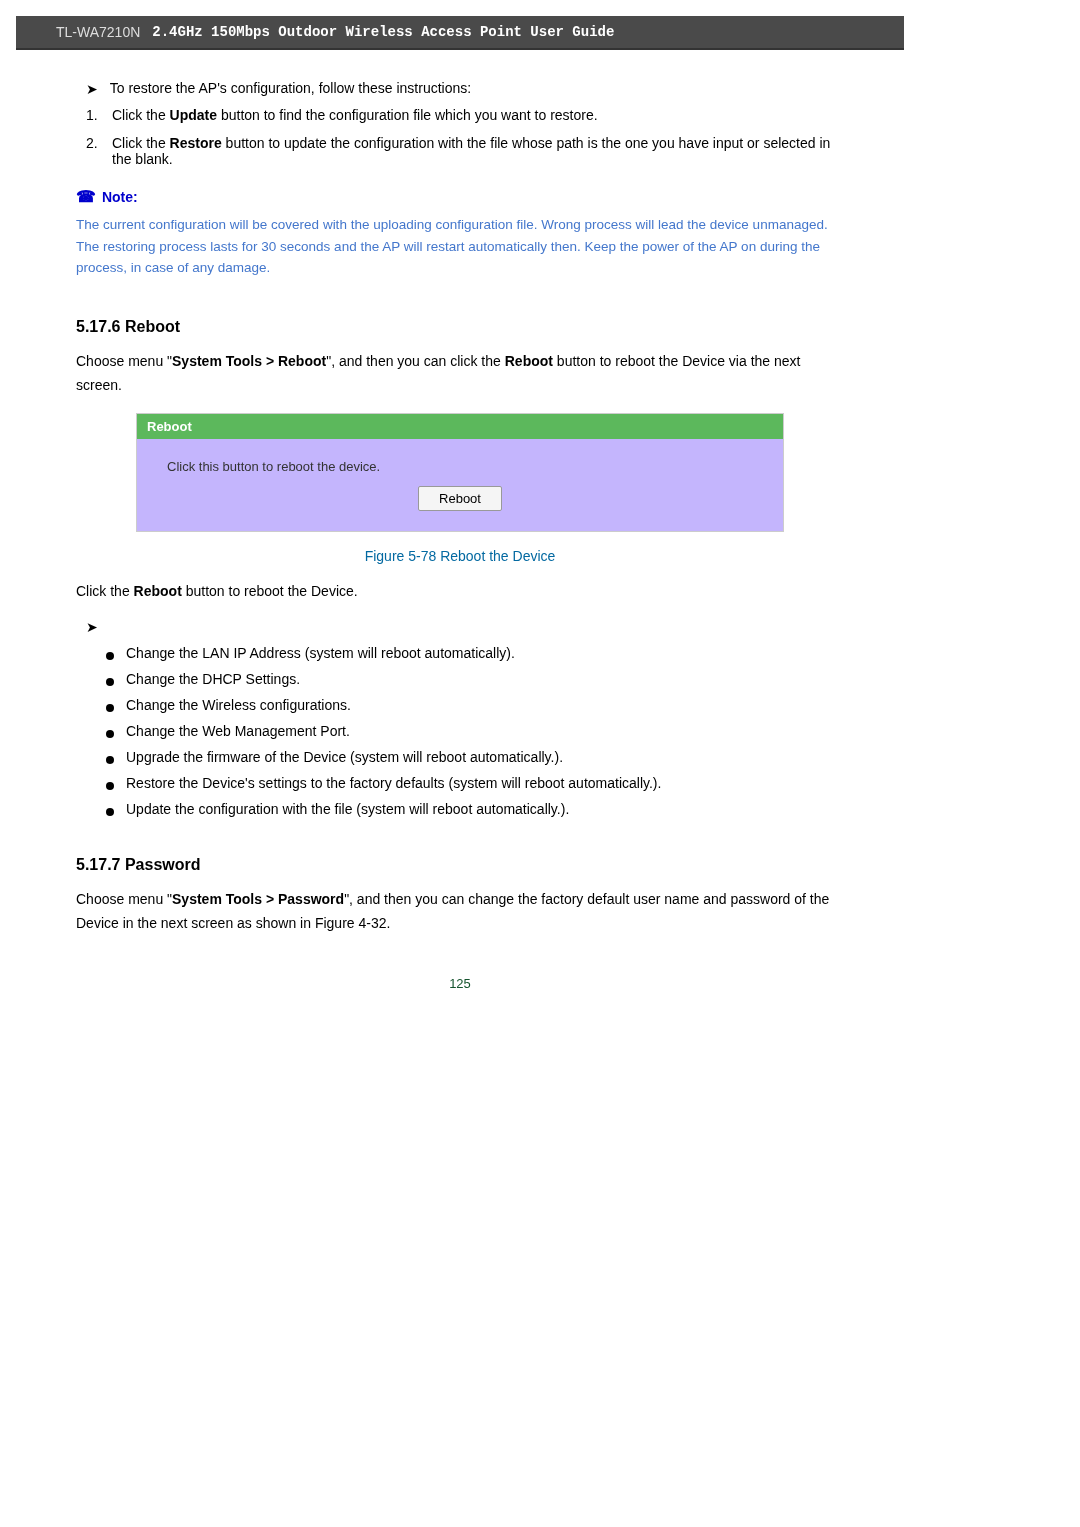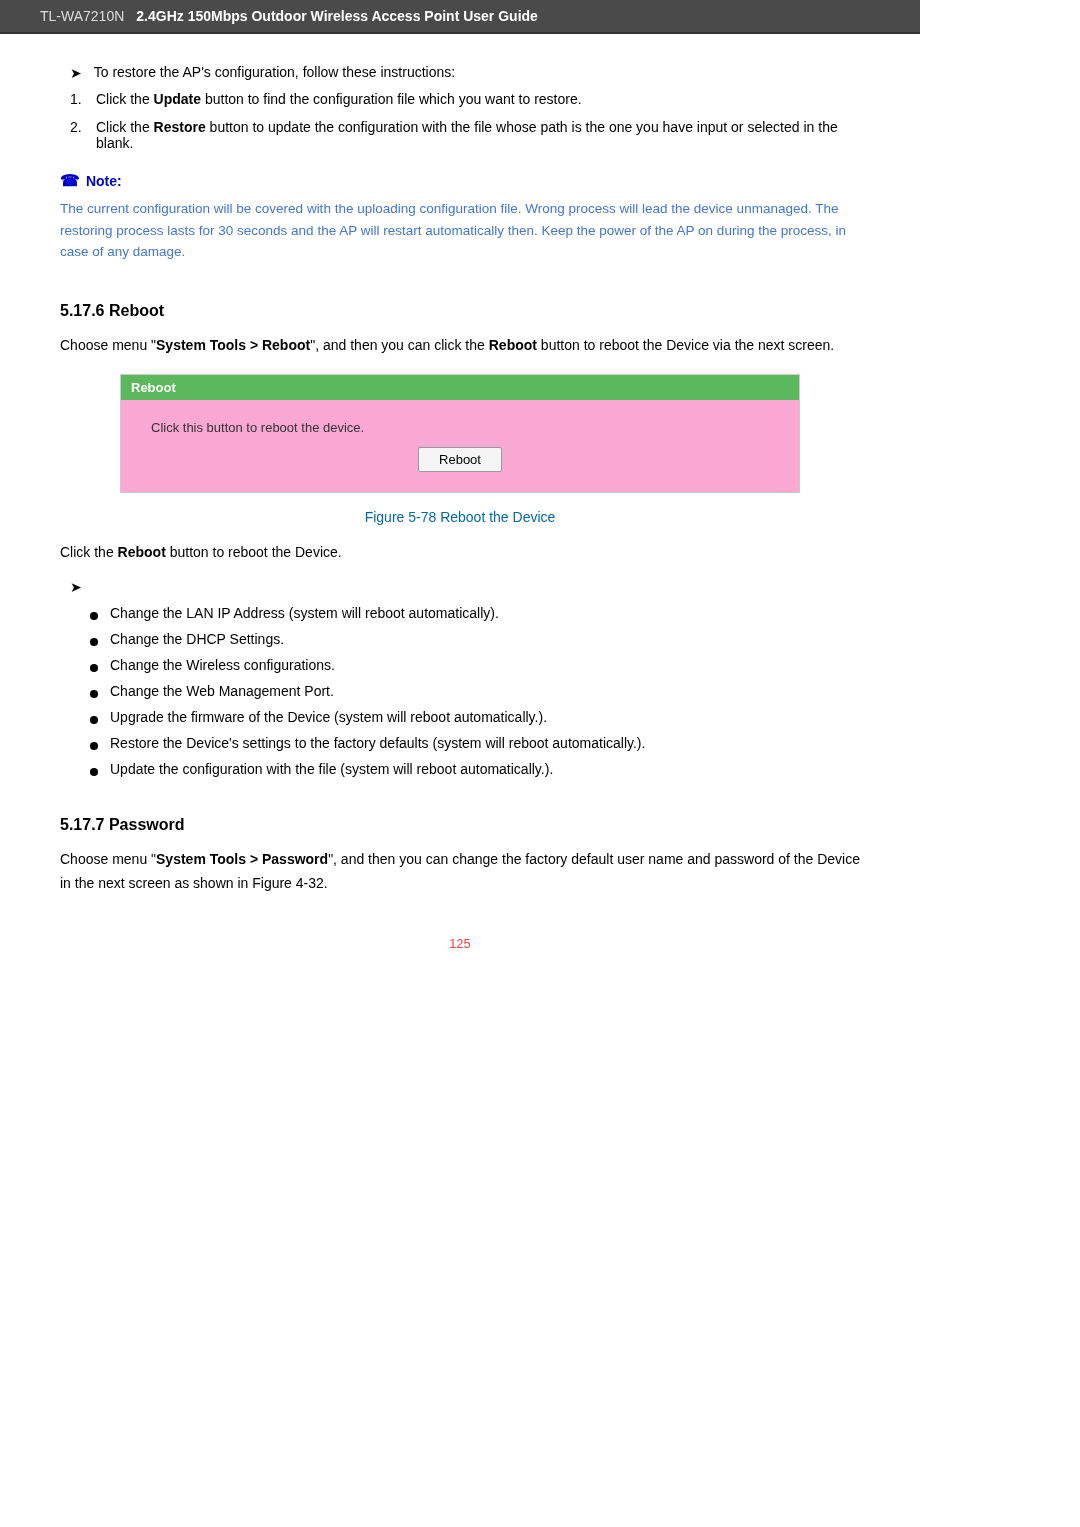--- a/index.html
+++ b/index.html
@@ -7,41 +7,42 @@
       font-family: Arial, sans-serif;
       font-size: 14px;
       background: #fff;
       color: #000;
       width: 1080px;
       min-height: 1527px;
     }
     .page {
       width: 920px;
       min-height: 1527px;
-      padding: 0;
+      padding: 16px;
       position: relative;
     }
     .header {
       background: #4a4a4a;
       color: #fff;
       display: flex;
       align-items: center;
       padding: 8px 40px;
       border-bottom: 2px solid #333;
     }
     .header-model {
       font-weight: normal;
       font-size: 14px;
       color: #ddd;
       margin-right: 12px;
     }
     .header-title {
       font-weight: bold;
       font-size: 14px;
       color: #fff;
+      font-family: Liberation Mono, monospace;
     }
     .content {
       padding: 30px 60px 60px 60px;
     }
     .bullet-item {
       display: flex;
       align-items: flex-start;
       margin-bottom: 10px;
       padding-left: 10px;
     }
@@ -99,21 +100,21 @@
     }
     .reboot-box-header {
       background: #5cb85c;
       color: #fff;
       font-weight: bold;
       padding: 5px 10px;
       font-size: 13px;
     }
     .reboot-box-body {
       padding: 20px 30px 20px 30px;
-      background: #f9a8d4;
+      background: #c4b5fd;
     }
     .reboot-box-label {
       font-size: 13px;
       color: #333;
       margin-bottom: 12px;
     }
     .reboot-button-wrap {
       display: flex;
       justify-content: center;
     }
@@ -145,21 +146,21 @@
       height: 8px;
       background: #000;
       border-radius: 50%;
       margin-right: 12px;
       margin-top: 5px;
       flex-shrink: 0;
     }
     .page-number {
       text-align: center;
       font-size: 13px;
-      color: #ef4444;
+      color: #14532d;
       margin-top: 40px;
       padding-bottom: 20px;
     }
   </style>
 </head>
 <body>
 
 <div class="page">
 
   <div class="header">

